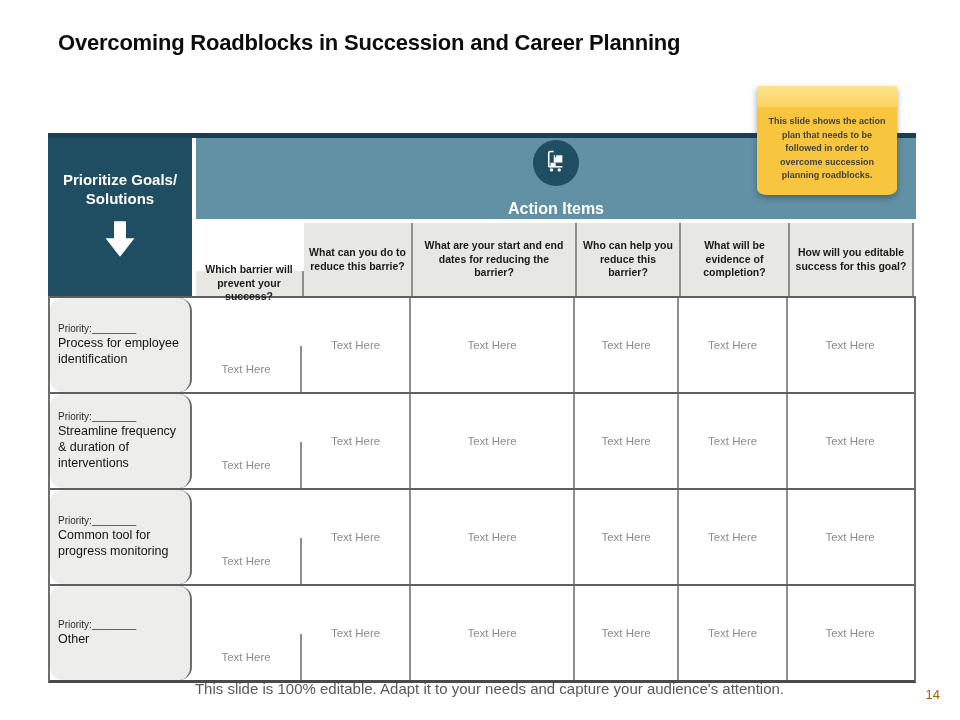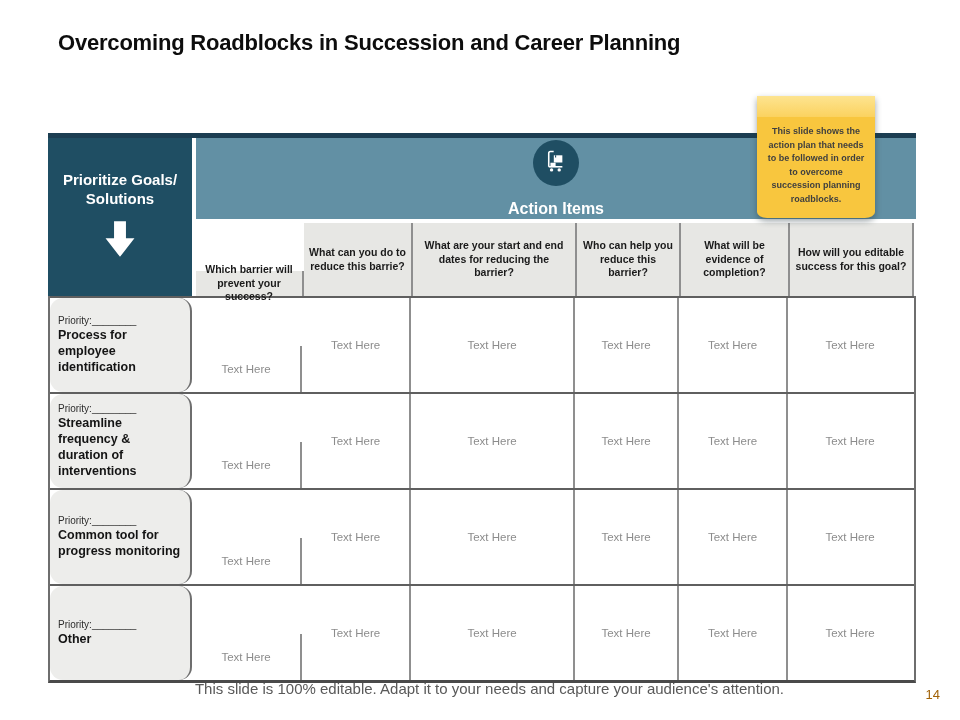--- a/index.html
+++ b/index.html
@@ -27,32 +27,32 @@
   .colhead { background:#E7E7E4; border-right:2px solid #8F8F8F;
              display:flex; align-items:center; justify-content:center; text-align:center;
              font-size:10.5px; font-weight:bold; color:#1a1a1a; line-height:1.3; padding:0 5px; }
   .colhead:last-child { border-right:2px solid #8F8F8F; }
 
   .tbody { border-left:2px solid #6E6E6E; border-right:2px solid #6E6E6E; border-bottom:3px solid #4A4A4A; }
   .trow { display:flex; border-top:2px solid #5F5F5F; height:96px; }
   .rowlabel { width:142px; background:#EDEDEB; border-right:2px solid #6E6E6E;
               display:flex; flex-direction:column; justify-content:center; padding:0 8px;border-radius:13px; }
   .priority { font-size:10px; color:#2e2e2e; margin-bottom:1px; }
-  .goal { font-size:12.5px; font-weight:bold; color:#141414; line-height:1.3; }
+  .goal { font-size:12.5px; font-weight:normal; color:#141414; line-height:1.3; }
   .tcell { background:#ffffff; border-right:2px solid #8F8F8F;
            display:flex; align-items:center; justify-content:center;
            font-size:11.5px; color:#8C8C8C; }
   .tcell:last-child { border-right:none; }
 
   
   .w1{width:110px;margin-top:48px;} .w2{width:109px;} .w3{width:164px;} .w4{width:104px;} .w5{width:109px;} .w6{width:124px;}
   .colheads .w1{width:108px;}
 
   
-  .note { position:absolute; left:757px; top:96px; width:118px; z-index:5;
+  .note { position:absolute; left:757px; top:86px; width:140px; z-index:5;
           filter:drop-shadow(0 3px 3px rgba(30,50,60,0.45)); }
   .note-flap { height:21px; background:linear-gradient(#FDE490,#FBD25F); }
   .note-body { background:#F8C63E; padding:8px 7px 12px 7px; min-height:86px;
                border-radius:0 0 10px 10px / 0 0 6px 6px; }
   .note-text { font-size:9px; font-weight:600; color:#3F3F3F; text-align:center; line-height:1.5; }
 
   
   .footer { position:absolute; left:0; top:680px; width:940px; text-align:center;
             font-size:15px; color:#595959;padding-left:39px; }
   .pagenum { position:absolute; right:20px; top:687px; font-size:13px; color:#a16207; }

